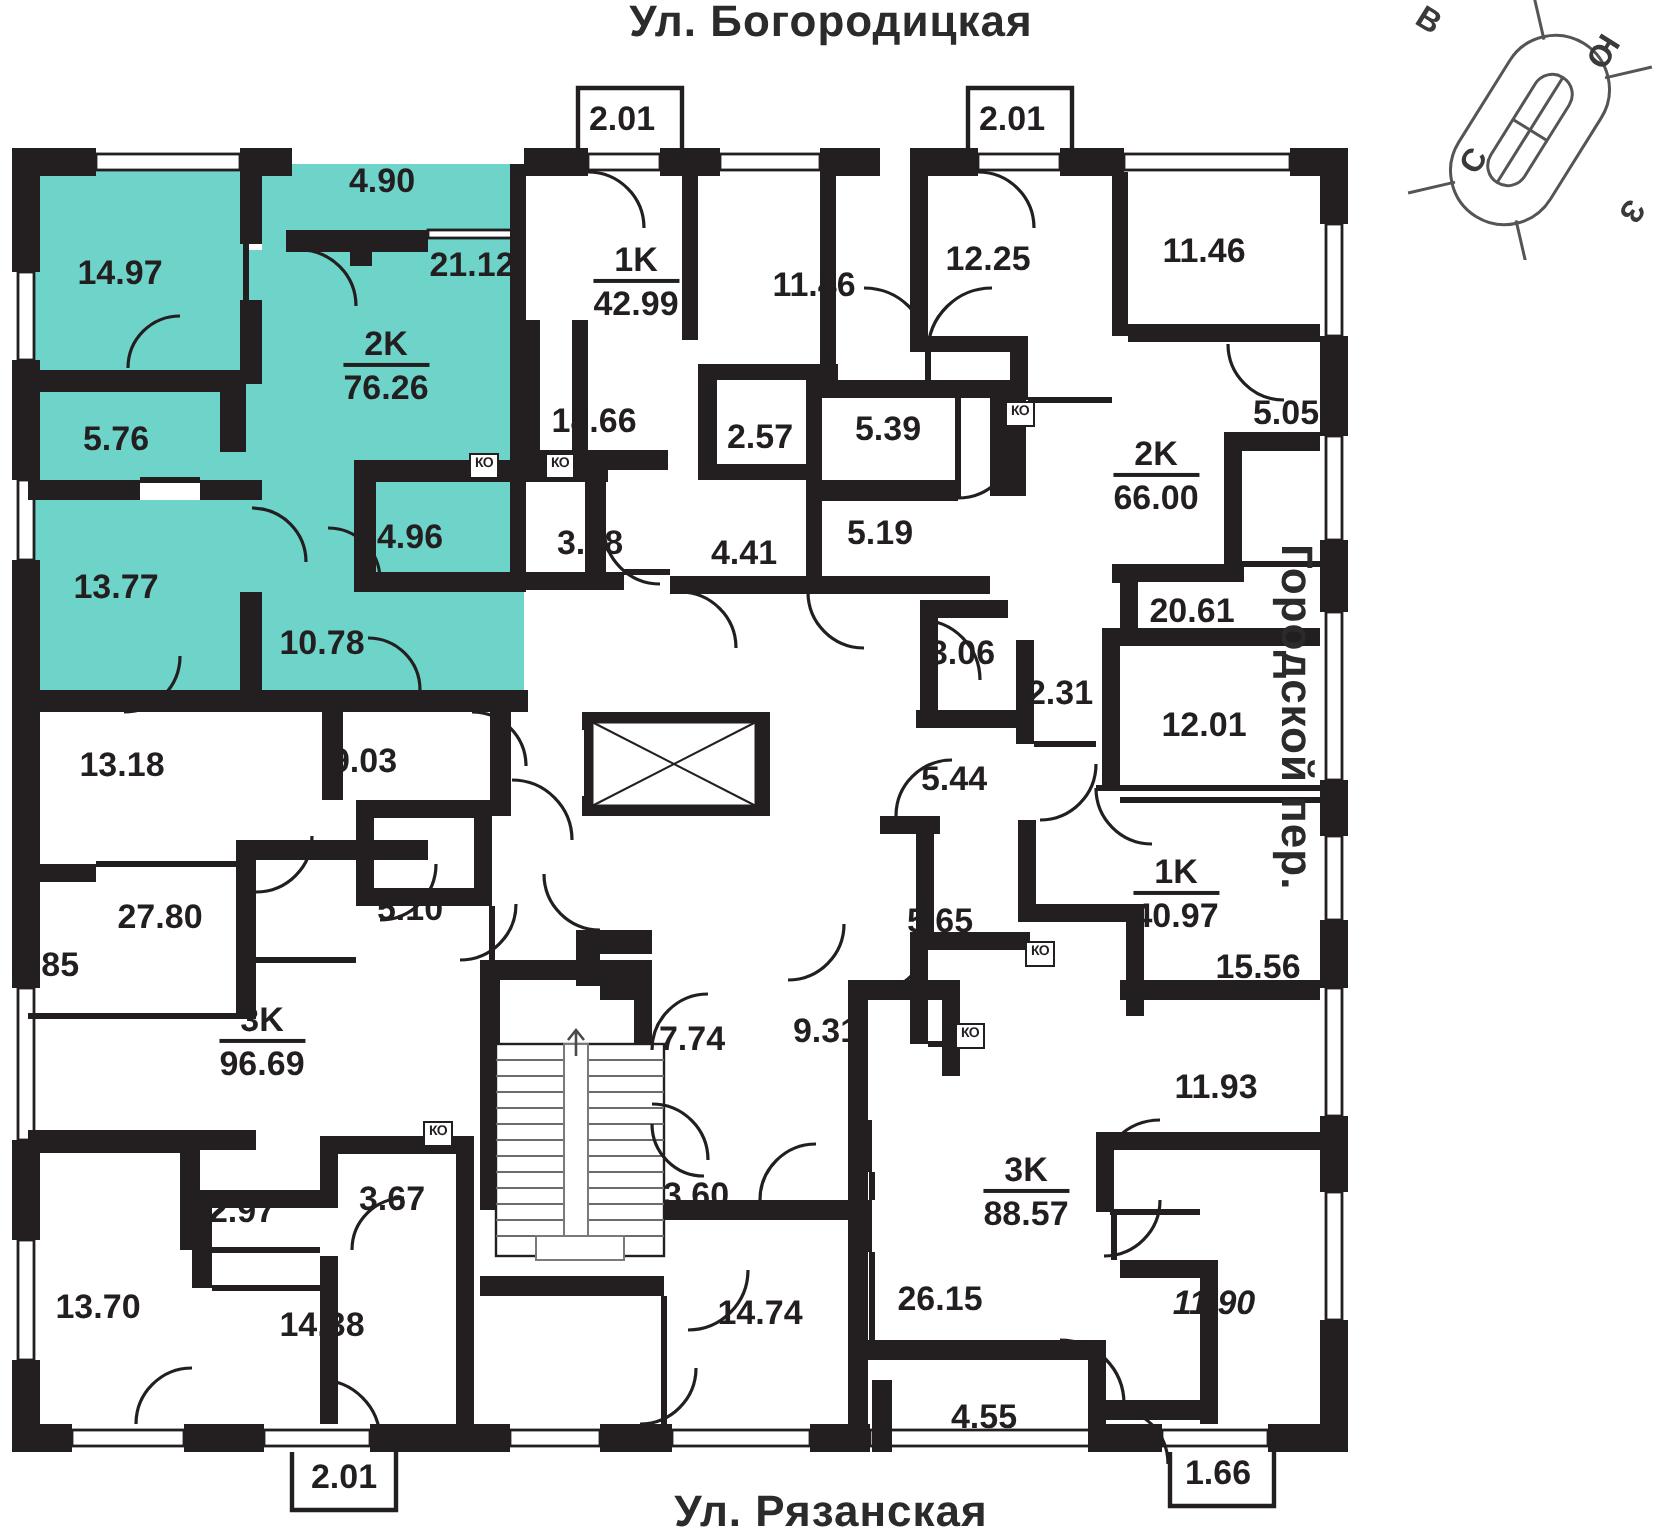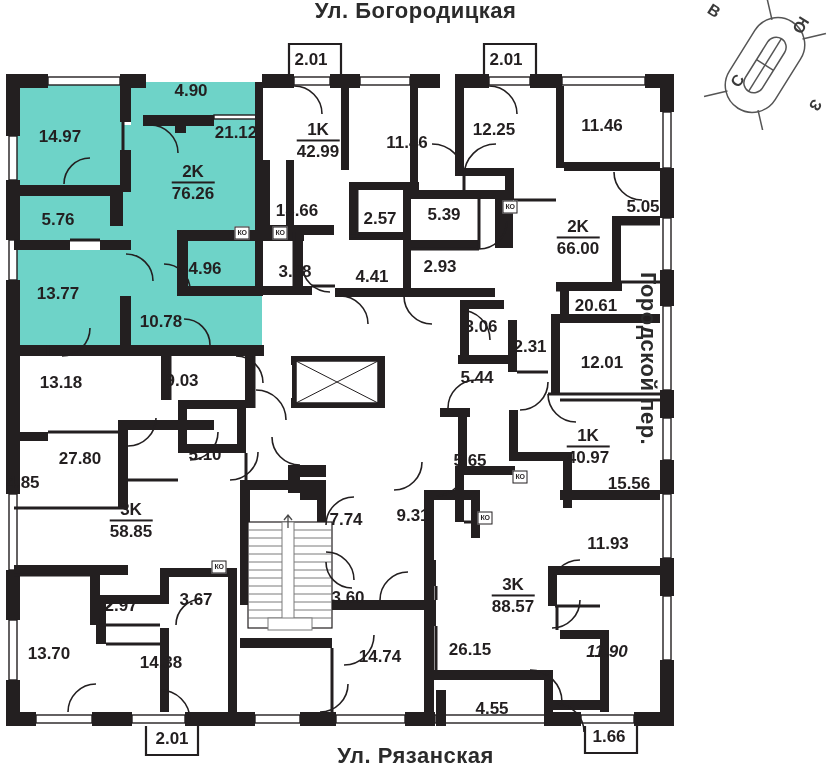--- a/index.html
+++ b/index.html
@@ -402,28 +402,28 @@
       <div class="room-label" style="left: 494px; top: 130px;">12.25</div>
       <div class="room-label" style="left: 602px; top: 126px;">11.46</div>
       <div class="room-label" style="left: 58px; top: 220px;">5.76</div>
       <div class="room-label" style="left: 297px; top: 211px;">18.66</div>
       <div class="room-label" style="left: 380px; top: 219px;">2.57</div>
       <div class="room-label" style="left: 444px; top: 215px;">5.39</div>
       <div class="room-label" style="left: 643px; top: 207px;">5.05</div>
       <div class="room-label" style="left: 205px; top: 269px;">4.96</div>
       <div class="room-label" style="left: 295px; top: 272px;">3.88</div>
       <div class="room-label" style="left: 372px; top: 277px;">4.41</div>
-      <div class="room-label" style="left: 440px; top: 267px;">2.93</div>
+      <div class="room-label" style="left: 440px; top: 267px;">5.19</div>
       <div class="room-label" style="left: 58px; top: 294px; text-align: center;">13.77</div>
       <div class="room-label" style="left: 161px; top: 322px;">10.78</div>
       <div class="room-label" style="left: 596px; top: 306px;">20.61</div>
       <div class="room-label" style="left: 481px; top: 327px;">3.06</div>
       <div class="room-label" style="left: 530px; top: 347px;">2.31</div>
       <div class="room-label" style="left: 602px; top: 363px;">12.01</div>
-      <div class="room-label" style="left: 477px; top: 378px;">5.44</div>
+      <div class="room-label" style="left: 477px; top: 390px;">5.44</div>
       <div class="room-label" style="left: 61px; top: 383px;">13.18</div>
       <div class="room-label" style="left: 182px; top: 381px;">9.03</div>
       <div class="room-label" style="left: 205px; top: 455px;">5.10</div>
       <div class="room-label" style="left: 80px; top: 459px;">27.80</div>
       <div class="room-label" style="left: 23px; top: 483px;">4.85</div>
       <div class="room-label" style="left: 470px; top: 461px;">5.65</div>
       <div class="room-label" style="left: 629px; top: 484px;">15.56</div>
       <div class="room-label" style="left: 346px; top: 520px;">7.74</div>
       <div class="room-label" style="left: 413px; top: 516px;">9.31</div>
       <div class="room-label" style="left: 608px; top: 544px;">11.93</div>
@@ -448,21 +448,21 @@
       <div class="apt-label" style="left: 318px; top: 141px;">
         <span class="apt-type">1K</span>
         <span class="apt-area">42.99</span>
       </div>
       <div class="apt-label" style="left: 578px; top: 238px;">
         <span class="apt-type">2K</span>
         <span class="apt-area">66.00</span>
       </div>
       <div class="apt-label" style="left: 131px; top: 521px;">
         <span class="apt-type">3K</span>
-        <span class="apt-area">58.85</span>
+        <span class="apt-area">96.69</span>
       </div>
       <div class="apt-label" style="left: 588px; top: 447px;">
         <span class="apt-type">1K</span>
         <span class="apt-area">40.97</span>
       </div>
       <div class="apt-label" style="left: 513px; top: 596px;">
         <span class="apt-type">3K</span>
         <span class="apt-area">88.57</span>
       </div>
     </div>

